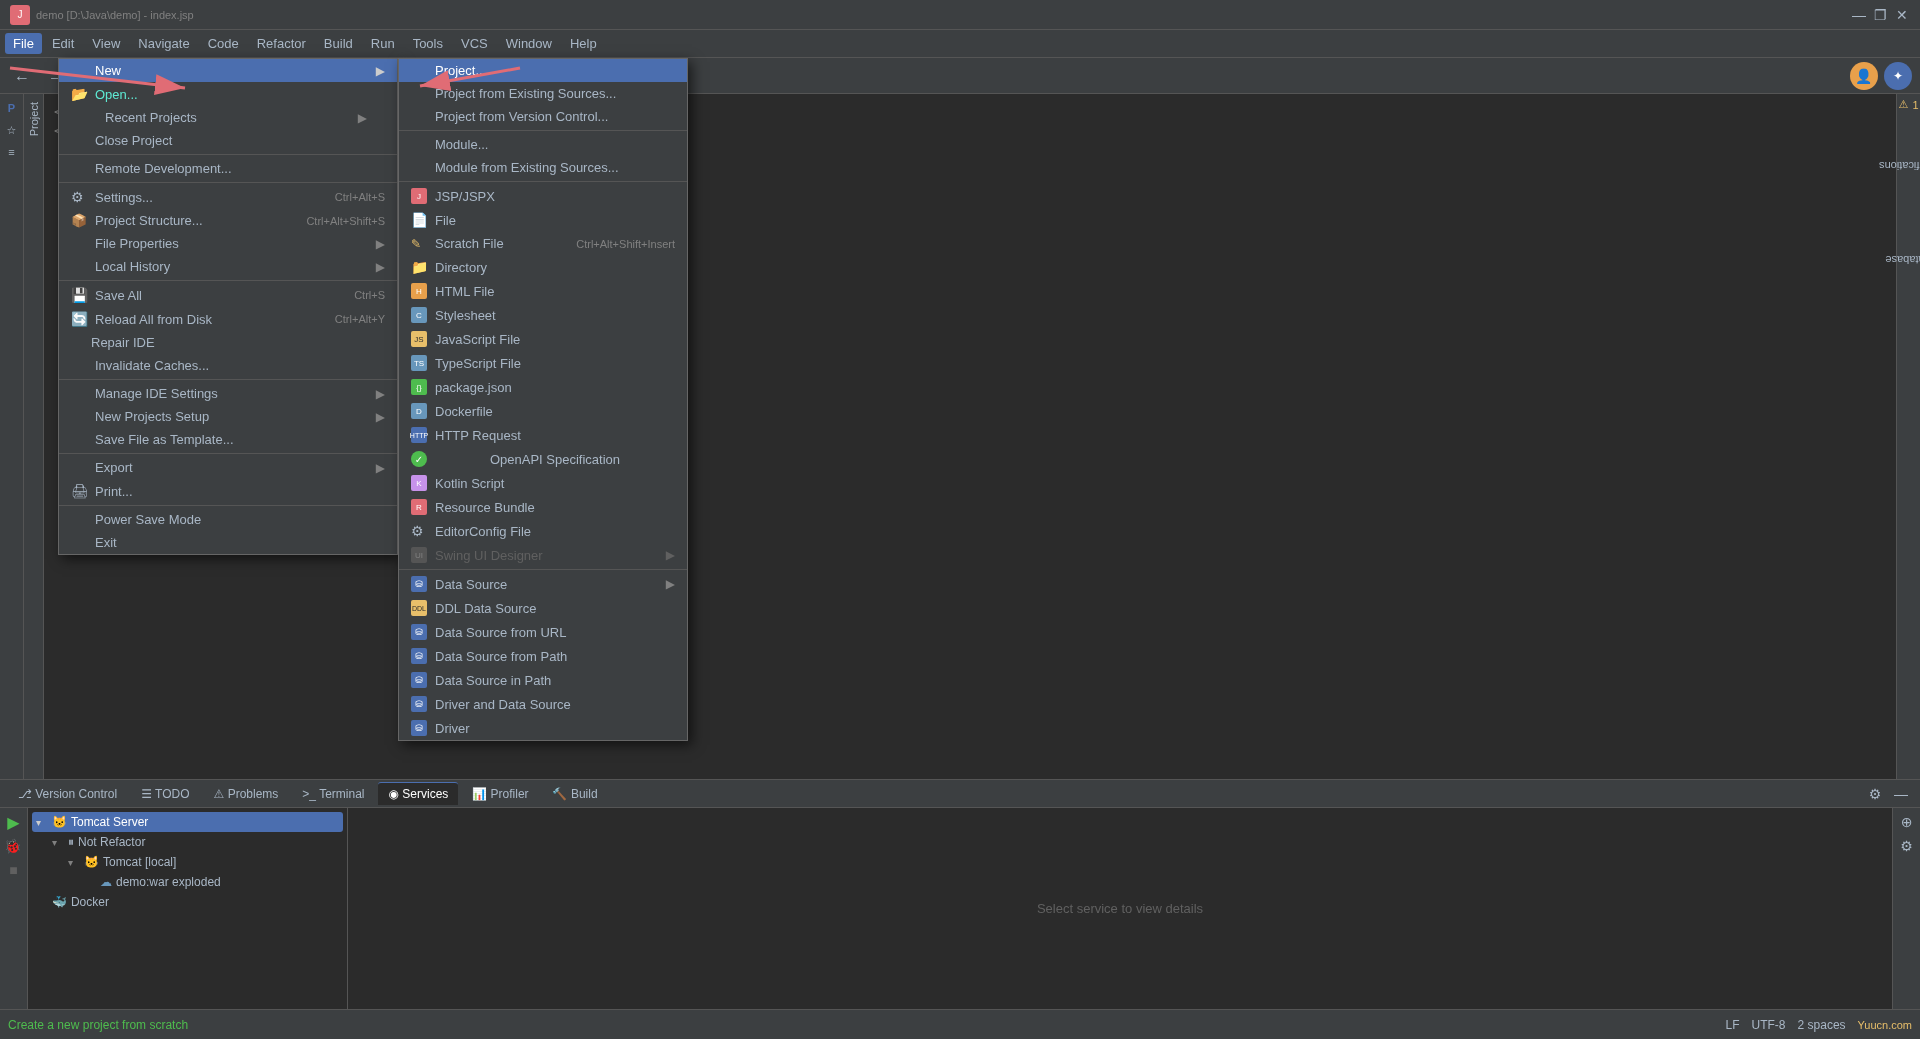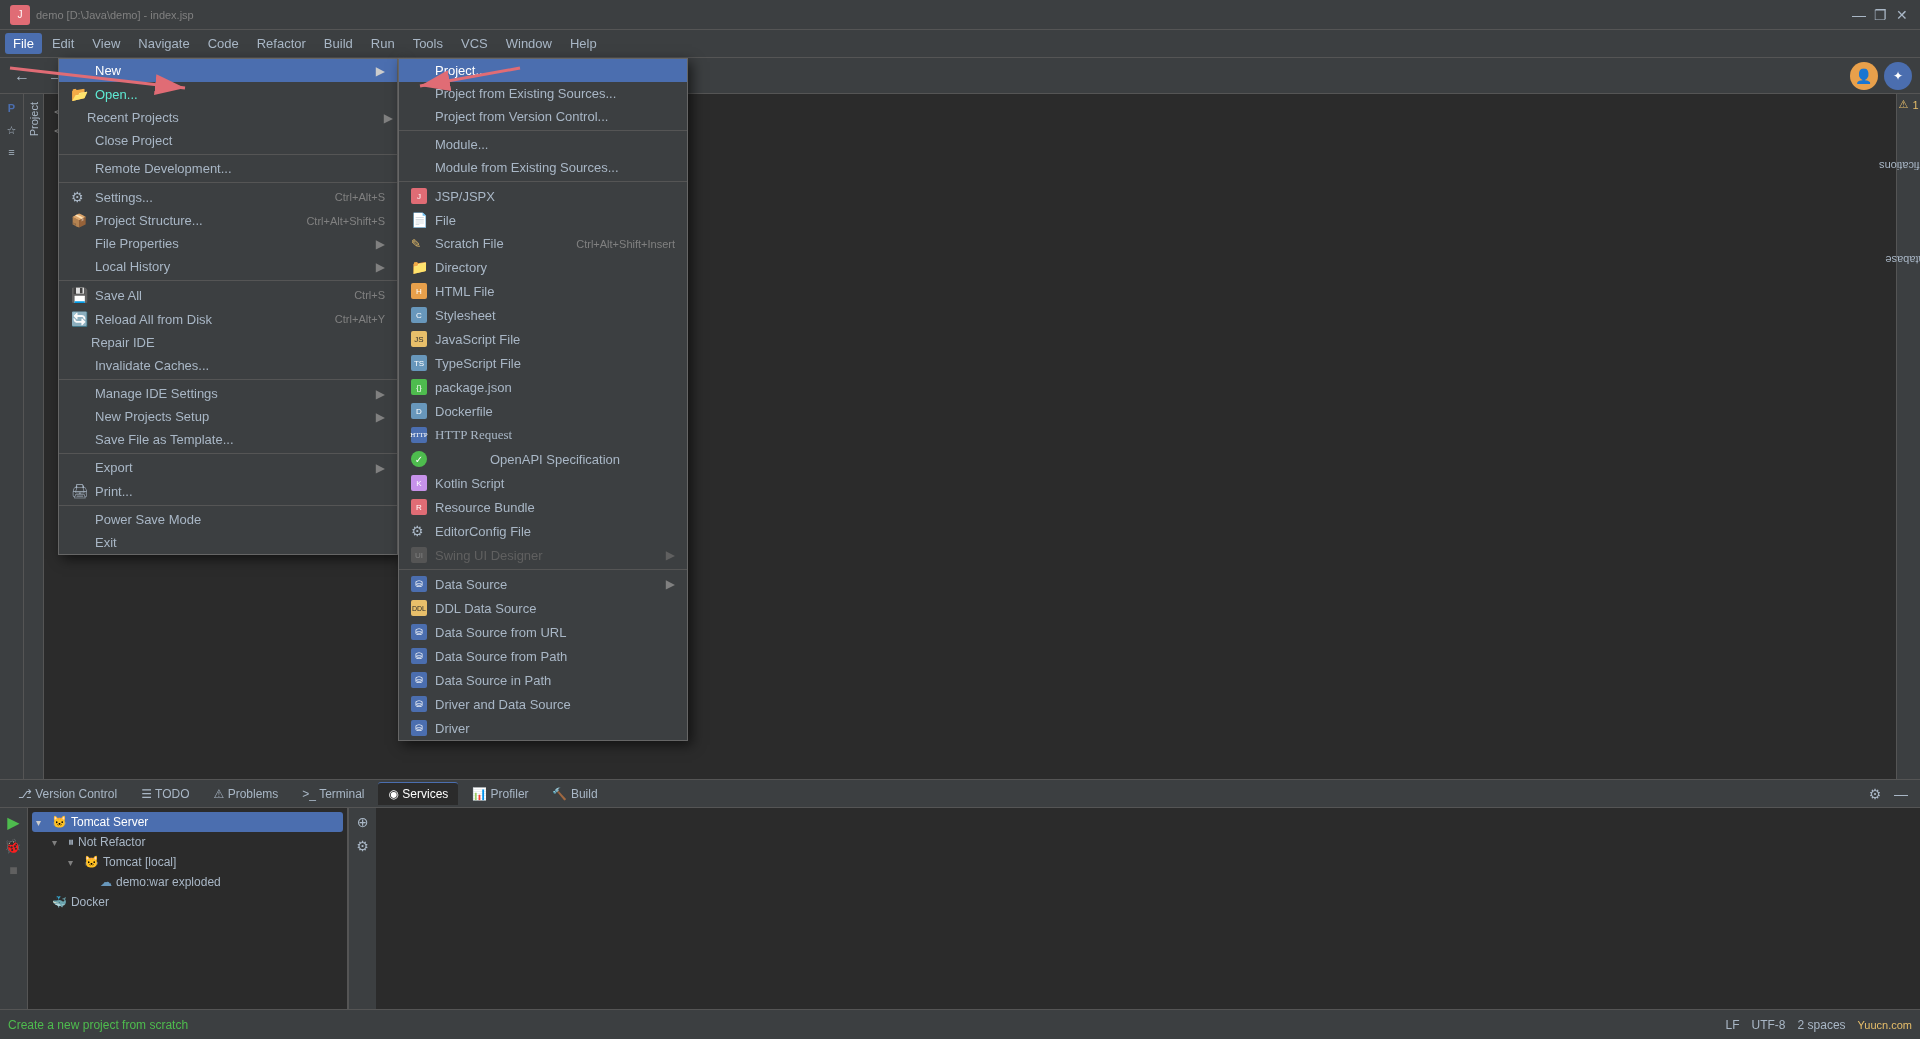--- a/index.html
+++ b/index.html
@@ -275,20 +275,23 @@
         <span style="font-size:12px;color:#a9b7c6;">demo:war exploded</span>
       </div>
 
       <div style="padding:3px 4px;display:flex;align-items:center;gap:4px;border-radius:3px;">
         <span style="font-size:10px;color:#808080;width:12px;"> </span>
         <span style="font-size:12px;color:#6897bb;">🐳</span>
         <span style="font-size:12px;color:#a9b7c6;">Docker</span>
       </div>
     </div>
 
+    <div style="flex:1;display:flex;align-items:center;justify-content:center;">
+      <span style="color:#606060;font-size:13px;">Select service to view details</span>
+    </div>
 
     <div style="width:28px;background:#3c3f41;display:flex;flex-direction:column;align-items:center;padding:4px 0;gap:4px;border-left:1px solid #555;">
       <div style="width:20px;height:20px;display:flex;align-items:center;justify-content:center;cursor:pointer;color:#a9b7c6;font-size:14px;">⊕</div>
       <div style="width:20px;height:20px;display:flex;align-items:center;justify-content:center;cursor:pointer;color:#a9b7c6;font-size:14px;">⚙</div>
     </div>
   </div>
 </div>
 
 <div style="position:absolute;bottom:0;left:0;right:0;height:30px;background:#3c3f41;display:flex;align-items:center;padding:0 8px;gap:10px;border-top:1px solid #555;font-size:12px;">
   <span style="color:#4ebc4e;cursor:pointer;">Create a new project from scratch</span>
@@ -308,21 +311,21 @@
       <span style="width:16px;"></span>
       <span style="flex:1;font-size:13px;color:#fff;">New</span>
       <span style="color:#ccc;font-size:12px;">▶</span>
     </div>
 
     <div style="padding:4px 12px;display:flex;align-items:center;gap:8px;cursor:pointer;">
       <span style="width:16px;font-size:14px;">📂</span>
       <span style="flex:1;font-size:13px;color:#5eead4;">Open...</span>
     </div>
 
-    <div style="padding:4px 4px;display:flex;align-items:flex-end;gap:8px;cursor:pointer;">
+    <div style="padding:4px 30px;display:flex;align-items:flex-end;cursor:pointer;">
       <span style="width:16px;"></span>
       <span style="flex:1;font-size:13px;color:#a9b7c6;">Recent Projects</span>
       <span style="color:#808080;font-size:12px;">▶</span>
     </div>
 
     <div style="padding:4px 12px;display:flex;align-items:center;gap:8px;cursor:pointer;">
       <span style="width:16px;"></span>
       <span style="flex:1;font-size:13px;color:#a9b7c6;">Close Project</span>
     </div>
 
@@ -504,21 +507,21 @@
     <div style="padding:4px 12px;display:flex;align-items:center;gap:8px;cursor:pointer;">
       <span style="width:16px;height:16px;background:#4ebc4e;display:inline-flex;align-items:center;justify-content:center;font-size:8px;color:#fff;border-radius:2px;">{}​</span>
       <span style="flex:1;font-size:13px;color:#a9b7c6;">package.json</span>
     </div>
 
     <div style="padding:4px 12px;display:flex;align-items:center;gap:8px;cursor:pointer;">
       <span style="width:16px;height:16px;background:#6897bb;display:inline-flex;align-items:center;justify-content:center;font-size:8px;color:#fff;border-radius:2px;">D</span>
       <span style="flex:1;font-size:13px;color:#a9b7c6;">Dockerfile</span>
     </div>
 
-    <div style="padding:4px 12px;display:flex;align-items:center;gap:8px;cursor:pointer;font-family:Liberation Serif, serif;">
+    <div style="padding:4px 12px;display:flex;align-items:center;gap:8px;cursor:pointer;">
       <span style="width:16px;height:16px;background:#4b6eaf;display:inline-flex;align-items:center;justify-content:center;font-size:7px;color:#fff;border-radius:2px;">HTTP</span>
       <span style="flex:1;font-size:13px;color:#a9b7c6;">HTTP Request</span>
     </div>
 
     <div style="padding:4px 12px;display:flex;align-items:center;gap:8px;cursor:pointer;">
       <span style="width:16px;height:16px;background:#4ebc4e;border-radius:50%;display:inline-flex;align-items:center;justify-content:center;font-size:10px;color:#fff;">✓</span>
       <span style="flex:1;font-size:13px;color:#a9b7c6;text-align:center;">OpenAPI Specification</span>
     </div>
 
     <div style="padding:4px 12px;display:flex;align-items:center;gap:8px;cursor:pointer;">

